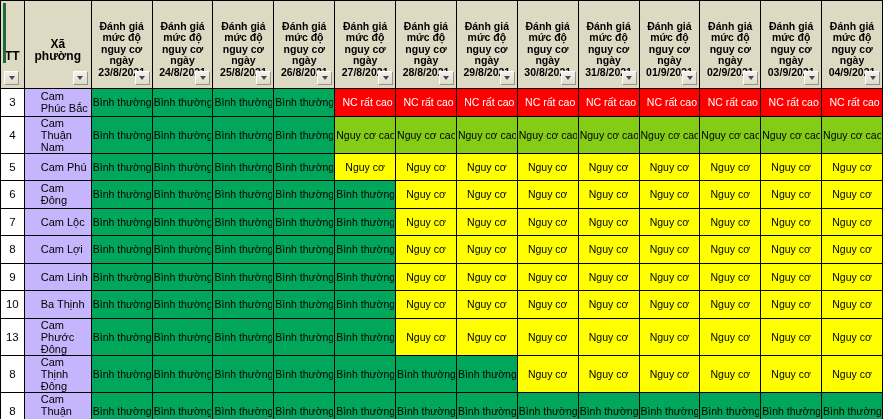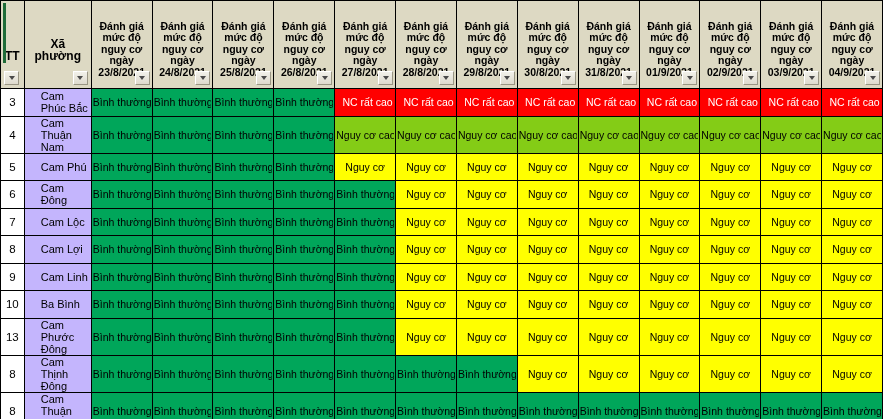--- a/index.html
+++ b/index.html
@@ -509,21 +509,21 @@
           </td>
           <td class="lv-risk">
             <span class="txt">Nguy cơ</span>
           </td>
           <td class="lv-risk">
             <span class="txt">Nguy cơ</span>
           </td>
         </tr>
         <tr>
           <td class="c-tt">10</td>
-          <td class="c-name">Ba Bình</td>
+          <td class="c-name">Ba Thịnh</td>
           <td class="lv-normal">
             <span class="txt">Bình thường mới</span>
           </td>
           <td class="lv-normal">
             <span class="txt">Bình thường mới</span>
           </td>
           <td class="lv-normal">
             <span class="txt">Bình thường mới</span>
           </td>
           <td class="lv-normal">

